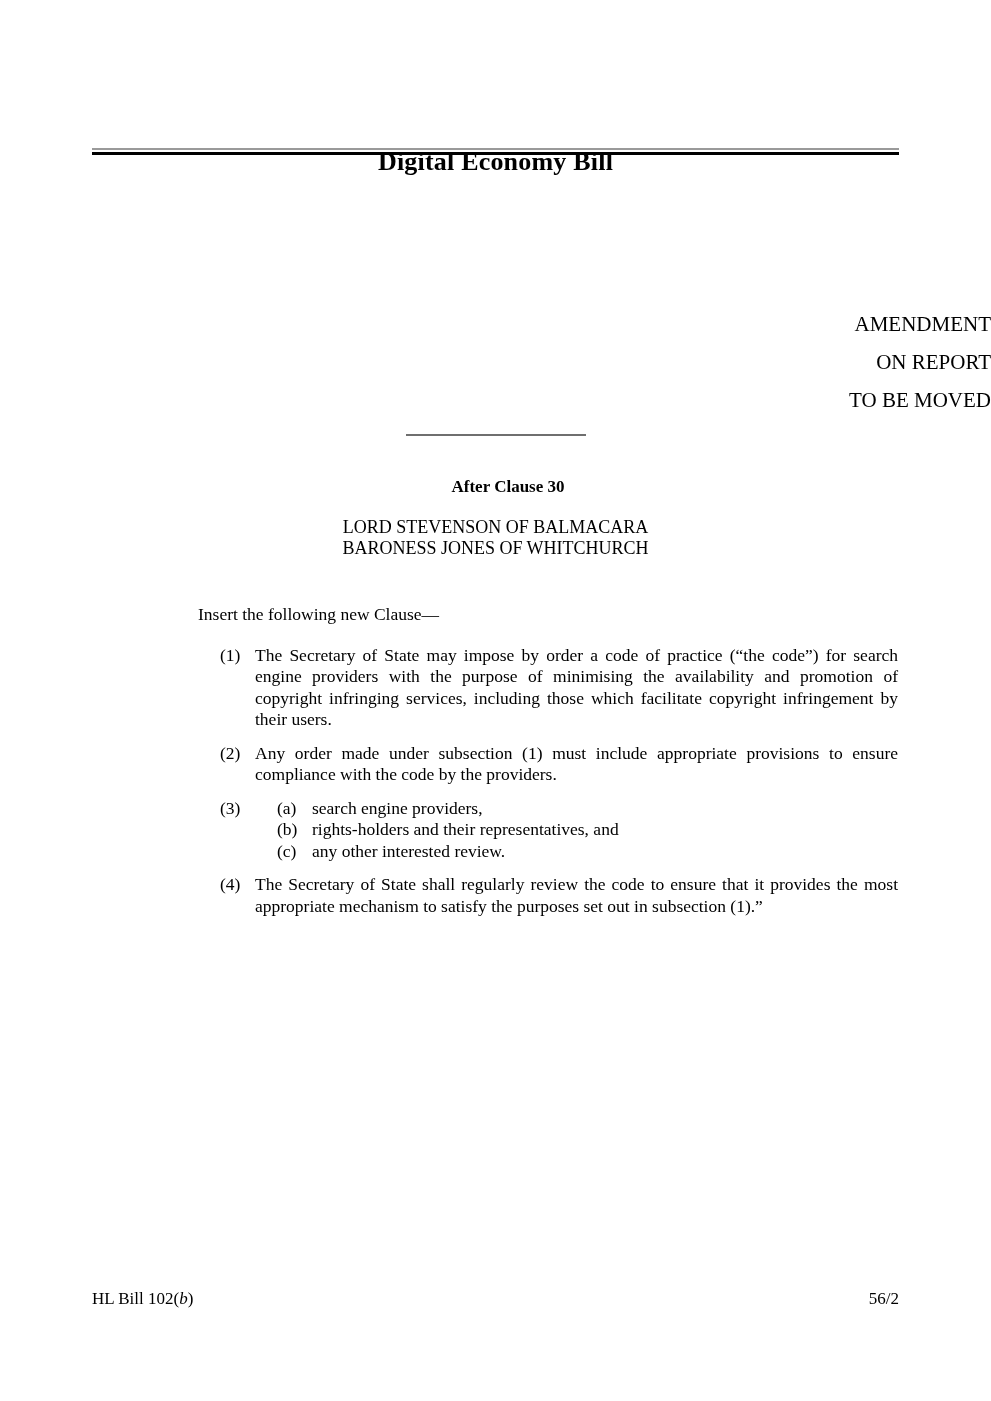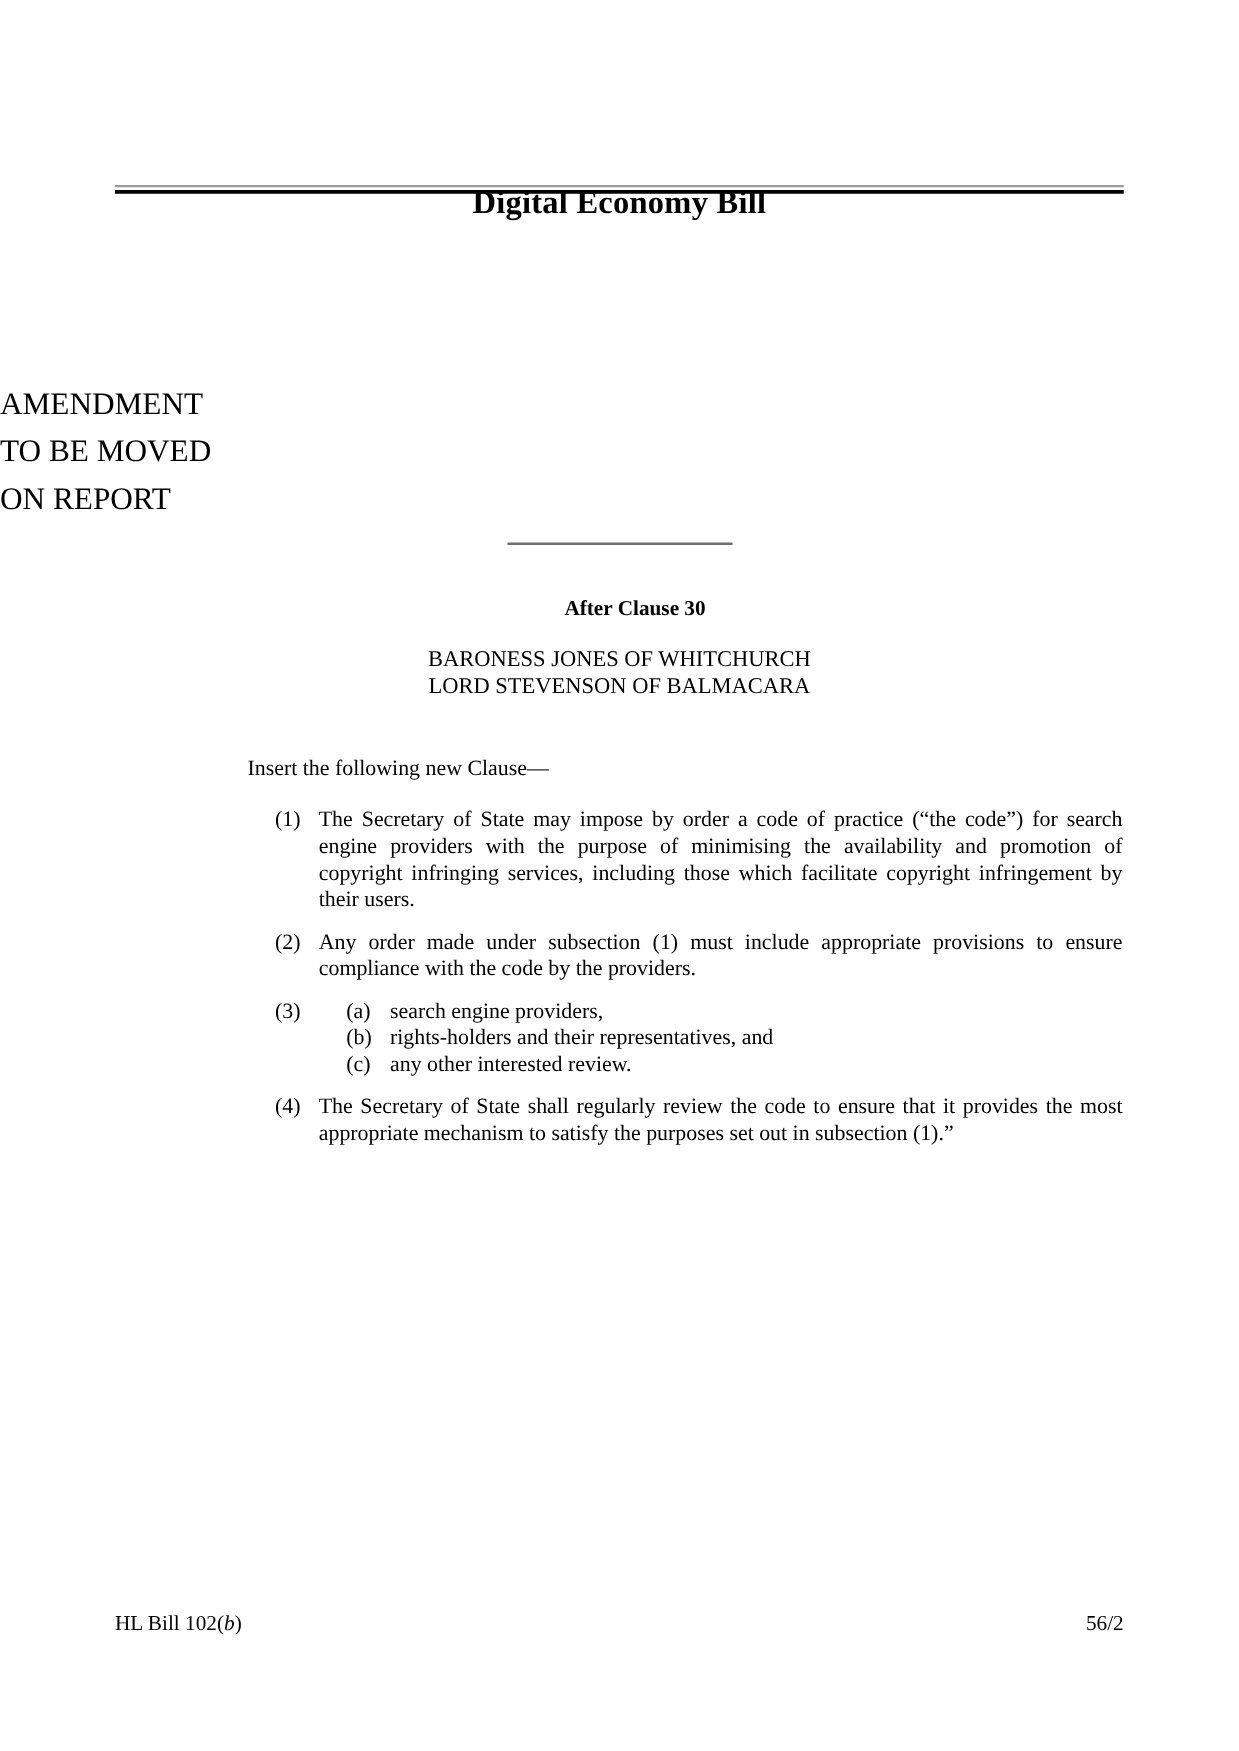--- a/index.html
+++ b/index.html
@@ -54,22 +54,22 @@
     height: 3px;
     background: #000000;
   }
 
   
   .caption {
     position: absolute;
     top: 305px;
     left: 0;
     right: 0;
-    text-align: left;
-    font-size: 25px;
+    text-align: right;
+    font-size: 21px;
     line-height: 38px;
   }
 
   .caption-rule {
     position: absolute;
     top: 434px;
     left: 50%;
     transform: translateX(-50%);
     width: 180px;
     height: 2px;
@@ -186,31 +186,31 @@
   <div class="doc-title">Digital Economy Bill</div>
 
   <div class="head-rules">
     <div class="rule-thin"></div>
     <div class="rule-gap"></div>
     <div class="rule-thick"></div>
   </div>
 
   <div class="caption">
     <div>AMENDMENT</div>
+    <div>ON REPORT</div>
     <div>TO BE MOVED</div>
-    <div>ON REPORT</div>
   </div>
 
   <div class="caption-rule"></div>
 
   <div class="clause-ref">After Clause 30</div>
 
   <div class="sponsors">
+    <div>LORD STEVENSON OF BALMACARA</div>
     <div>BARONESS JONES OF WHITCHURCH</div>
-    <div>LORD STEVENSON OF BALMACARA</div>
   </div>
 
   <div class="body-block">
 
     <p class="insert-line">Insert the following new Clause—</p>
 
 
     <ol class="subsections">
 
       <li>

